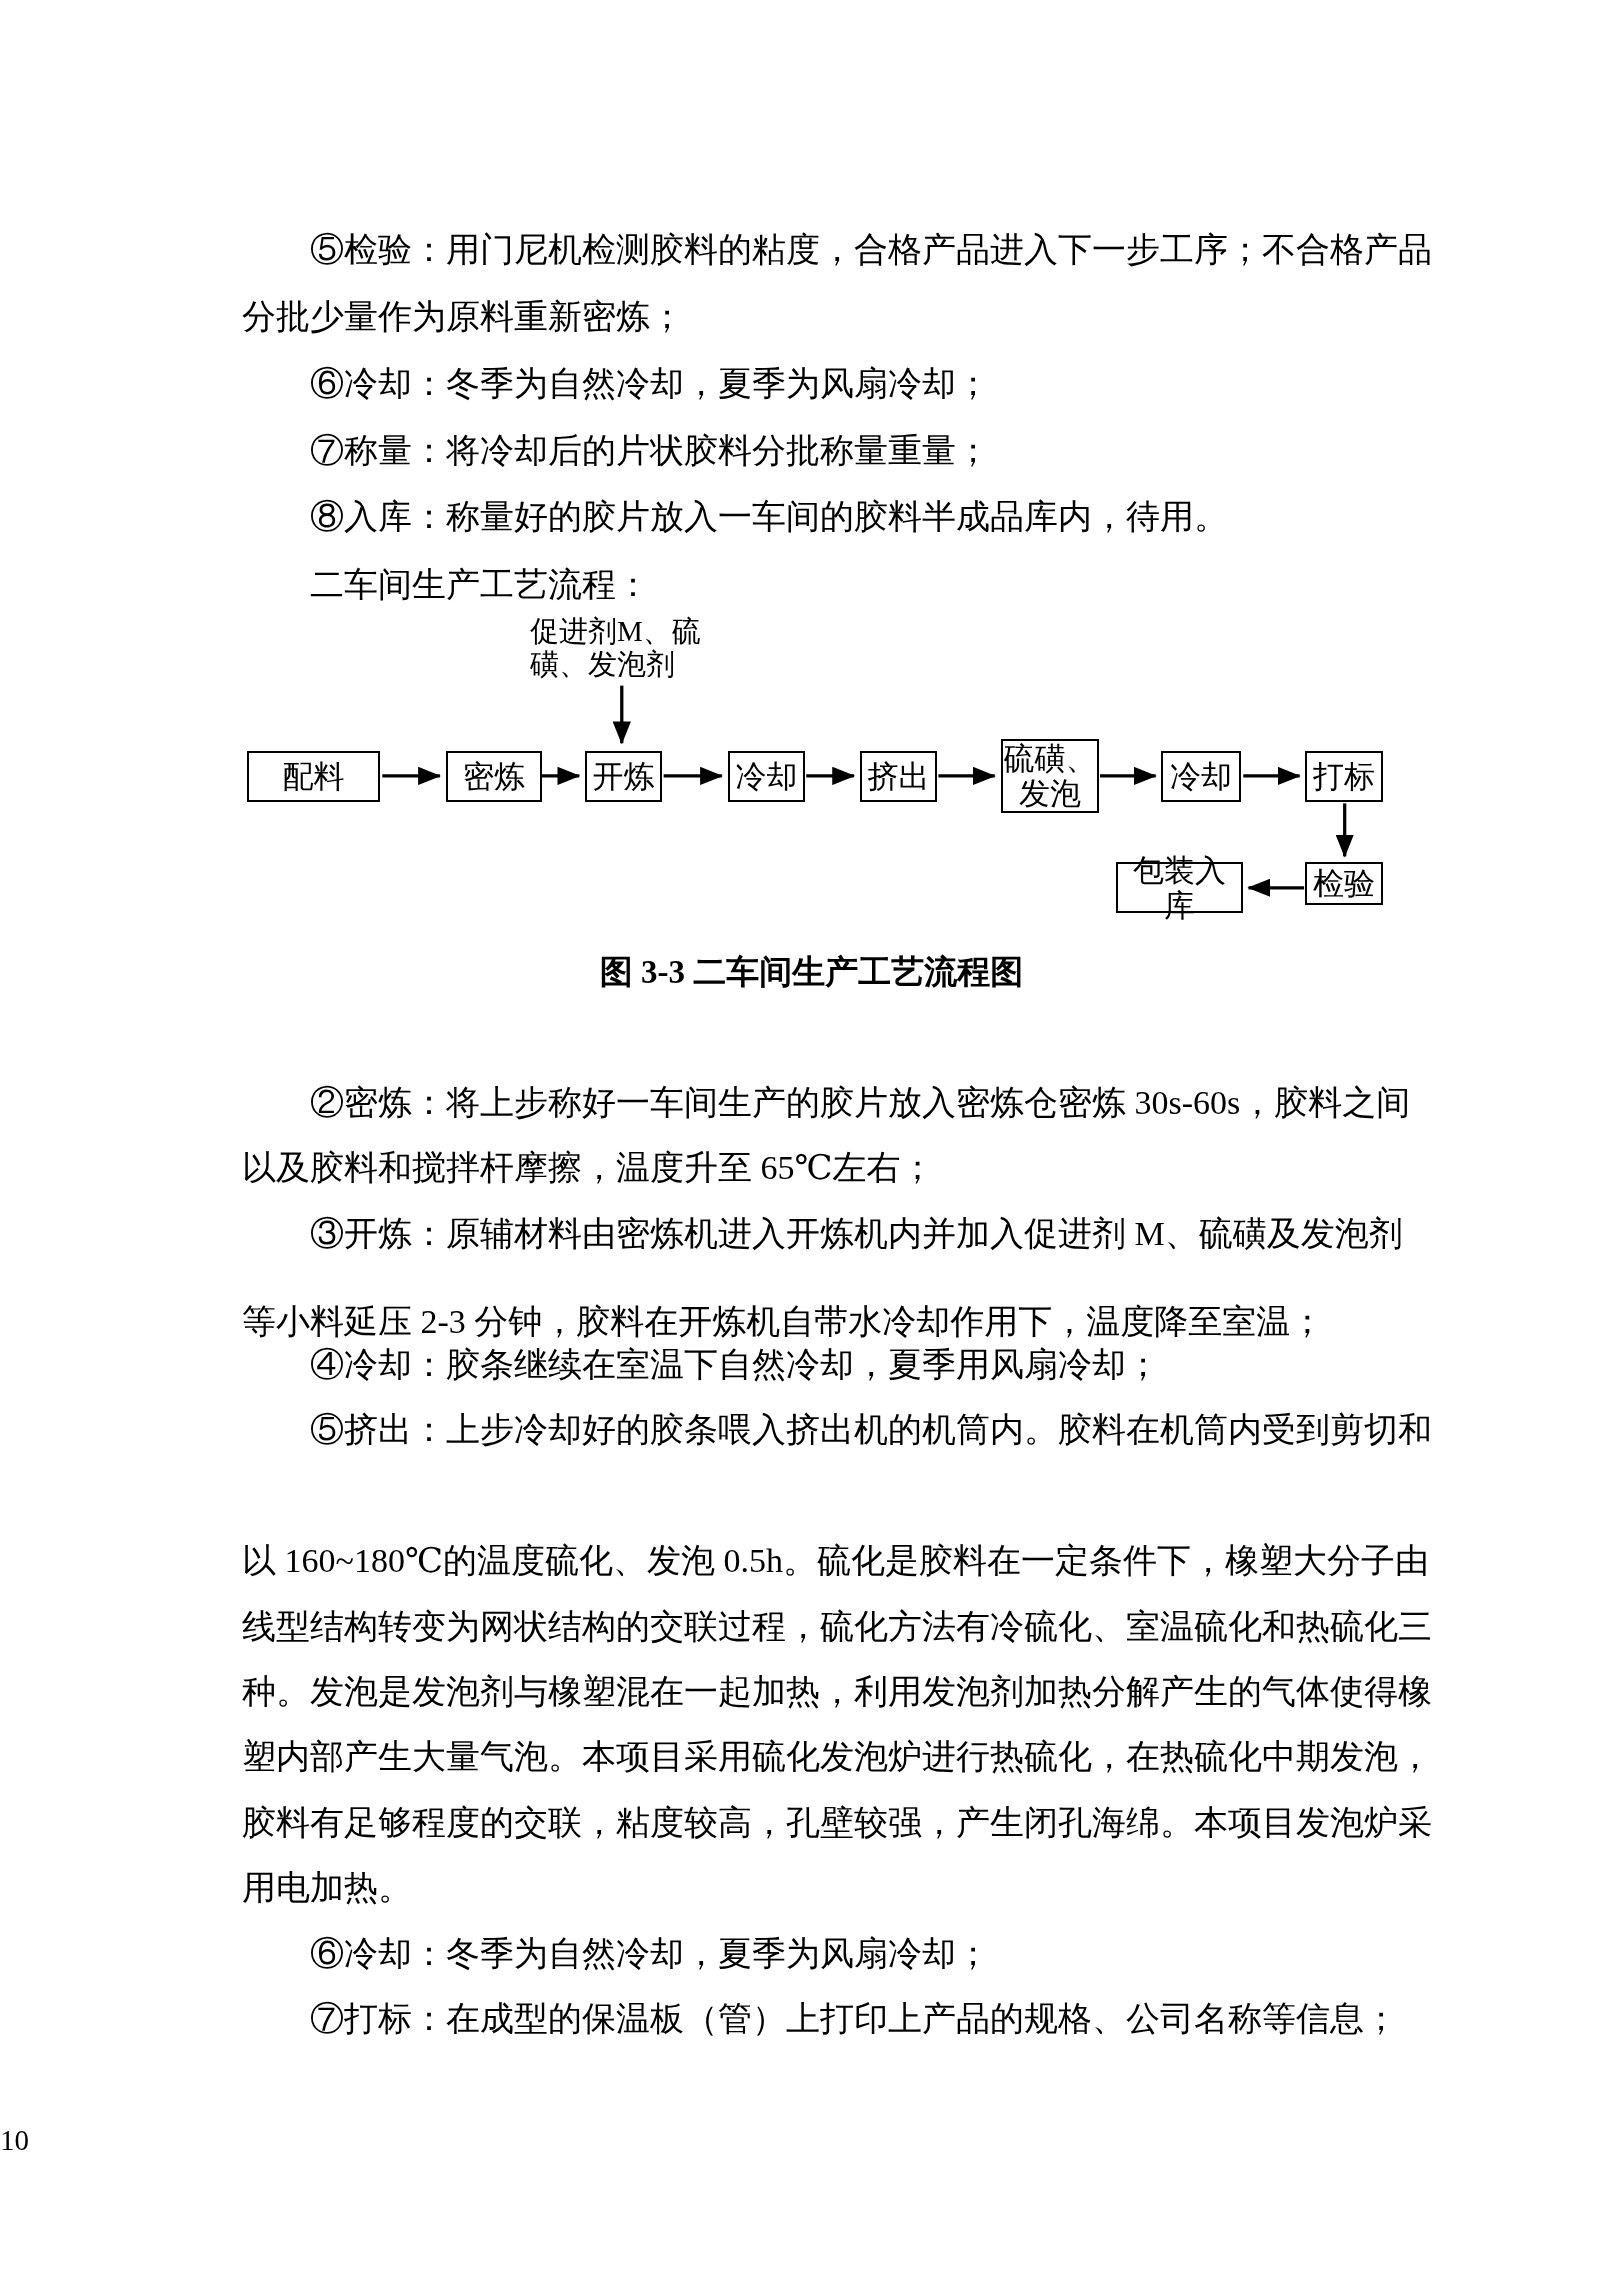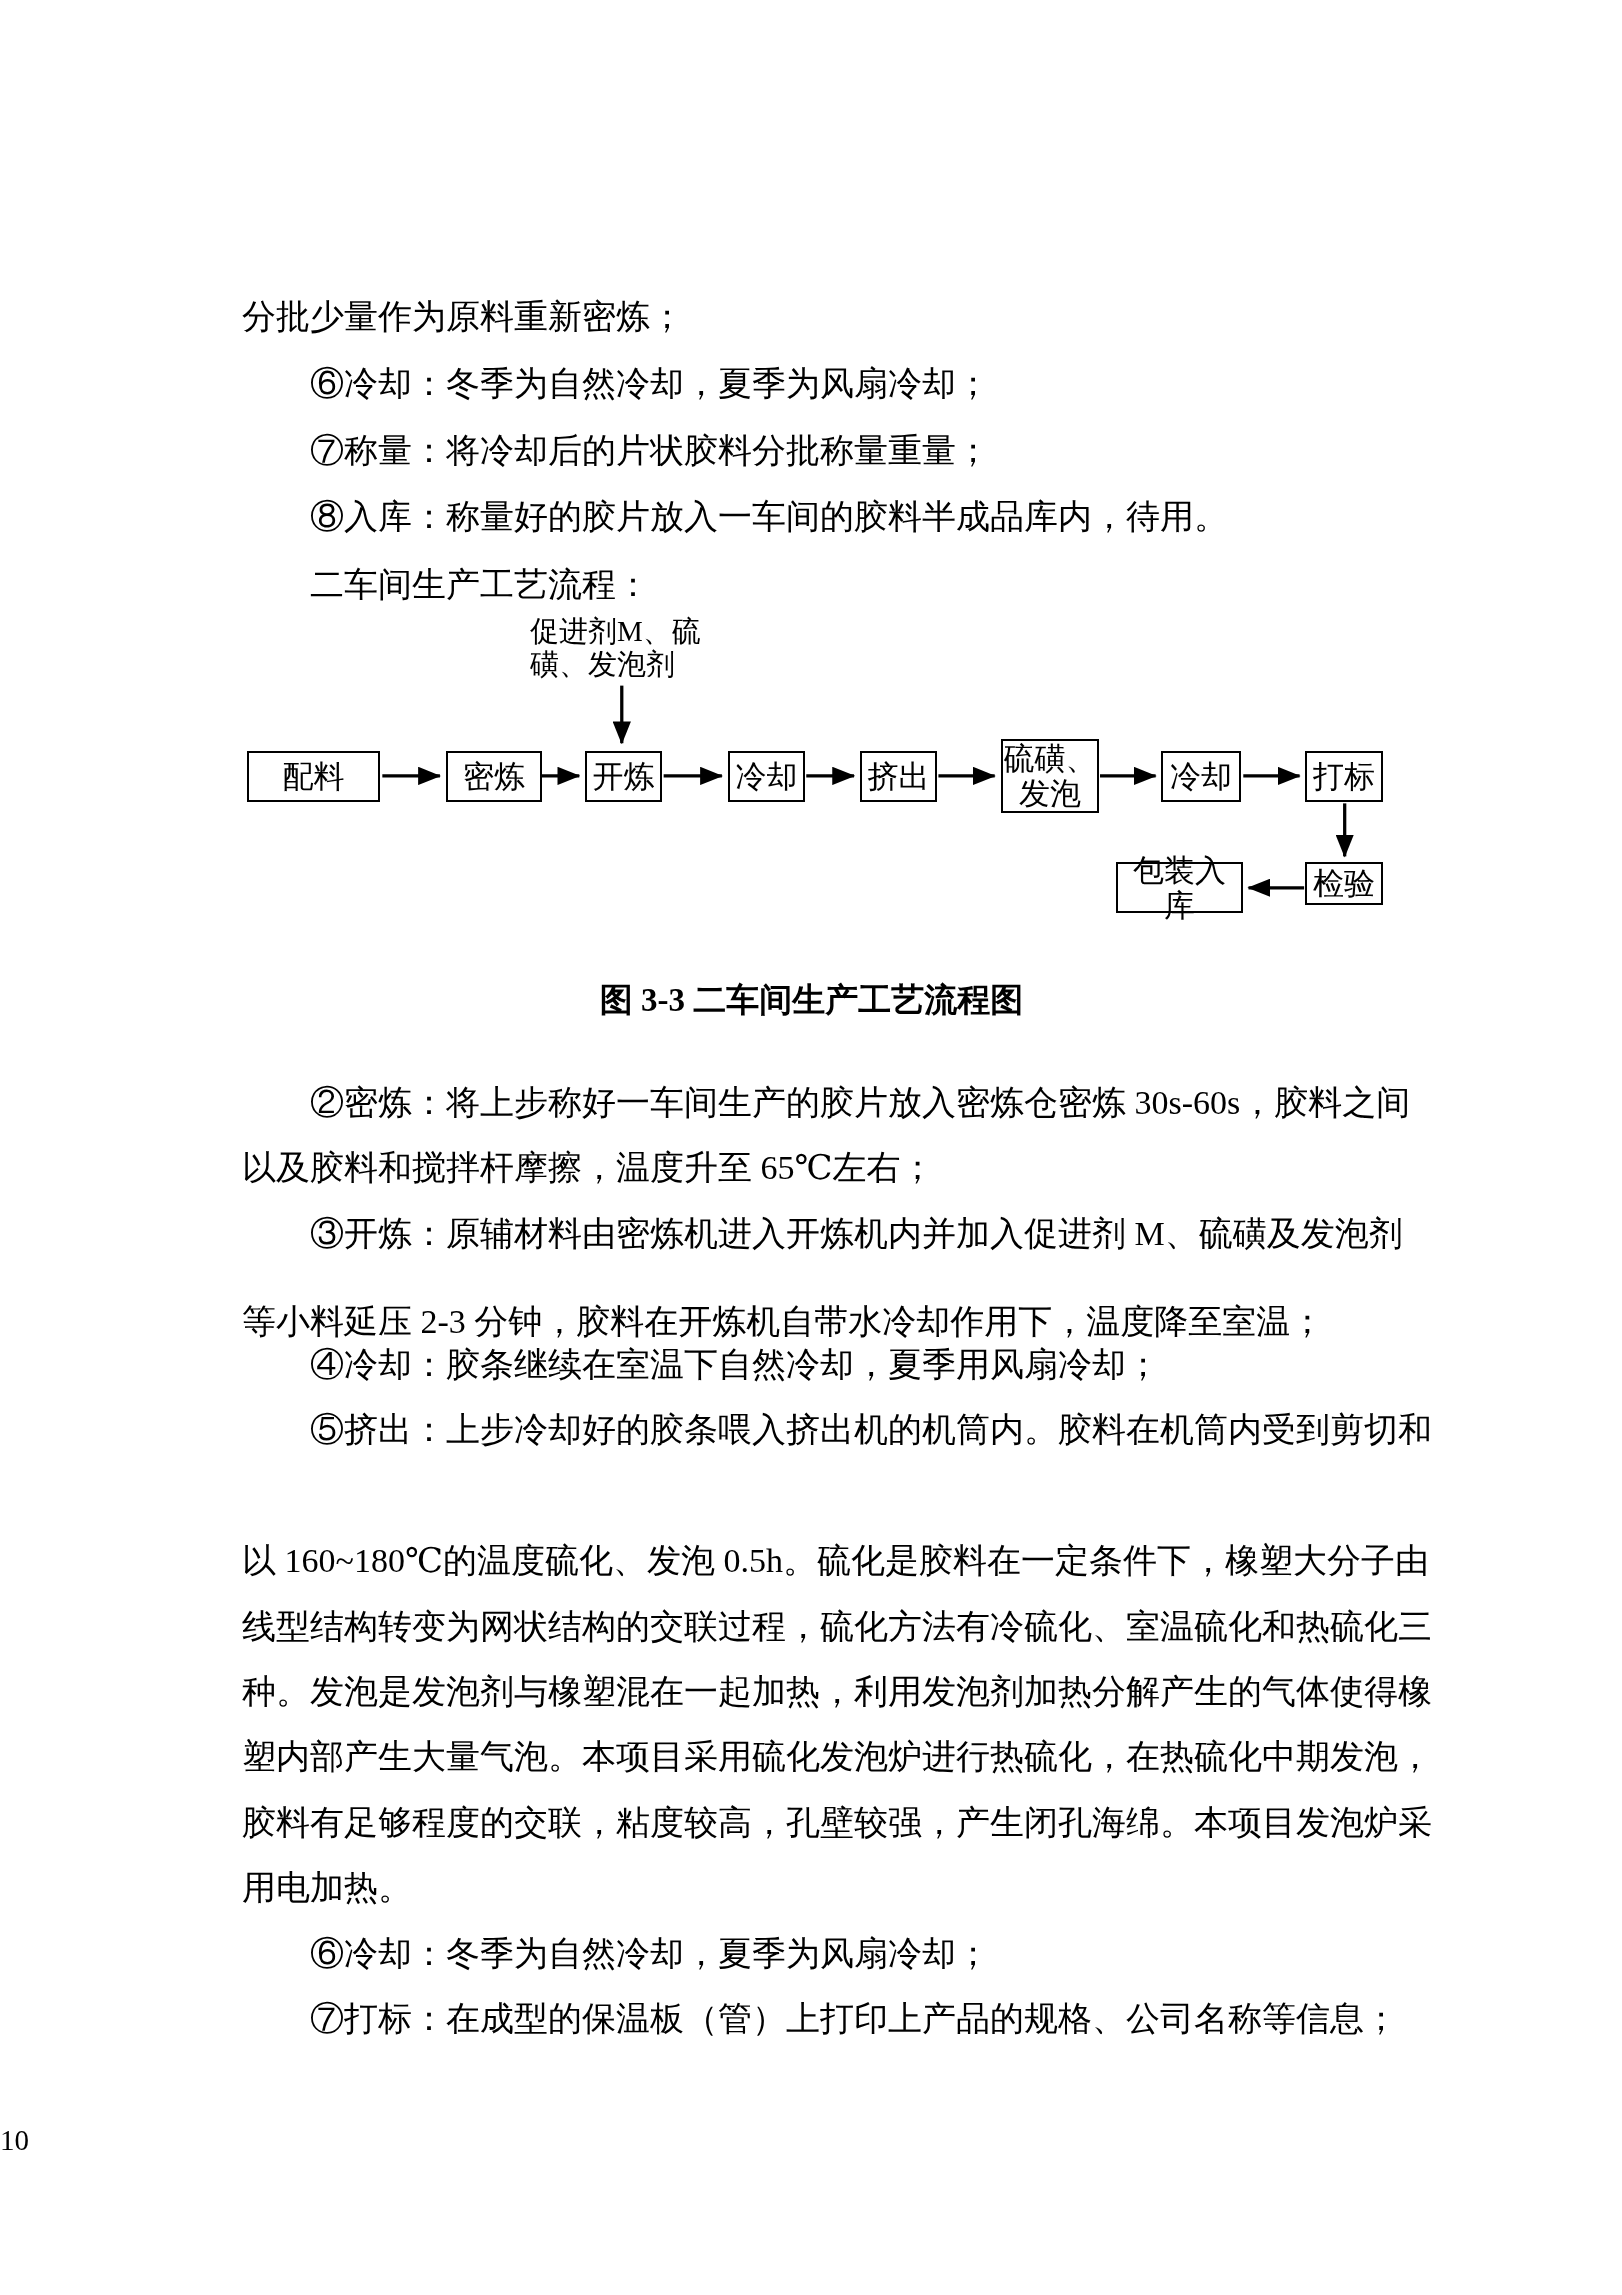--- a/index.html
+++ b/index.html
@@ -2,33 +2,34 @@
 <html style="font-size:10.5px"><head>
 <meta charset="utf-8">
 <style>
   html,body{margin:0;padding:0;background:#ffffff;}
   .page{position:relative;width:1623px;height:2295px;background:#ffffff;
         font-family:"Liberation Serif","DejaVu Serif",serif;color:#000;overflow:hidden;}
   .line{position:absolute;left:242px;width:1171px;font-size:34px;line-height:47px;
         white-space:nowrap;letter-spacing:0;}
   .indent{padding-left:68px;}
   .caption{position:absolute;left:0;width:1623px;text-align:center;font-weight:bold;
-           font-size:33px;line-height:47px;margin-top:28px;}
+           font-size:33px;line-height:47px;}
   .pagenum{position:absolute;left:0;width:1623px;text-align:left;font-size:29px;}
   .fc-box{position:absolute;box-sizing:border-box;border:2.6px solid #000;background:#fff;
           display:flex;align-items:center;justify-content:center;text-align:center;
           font-size:31px;line-height:35px;}
   .fc-note{position:absolute;font-size:29px;line-height:33px;white-space:nowrap;}
   .fc-svg{position:absolute;left:0;top:0;width:1623px;height:2295px;pointer-events:none;}
 </style>
 </head>
 <body>
 
 <div class="page">
 
+  <div class="line indent" style="top:226px">⑤检验：用门尼机检测胶料的粘度，合格产品进入下一步工序；不合格产品</div>
   <div class="line" style="top:293px">分批少量作为原料重新密炼；</div>
   <div class="line indent" style="top:360px">⑥冷却：冬季为自然冷却，夏季为风扇冷却；</div>
   <div class="line indent" style="top:427px">⑦称量：将冷却后的片状胶料分批称量重量；</div>
   <div class="line indent" style="top:493px">⑧入库：称量好的胶片放入一车间的胶料半成品库内，待用。</div>
   <div class="line indent" style="top:561px">二车间生产工艺流程：</div>
 
   <div class="fc-note" style="left:530px;top:615px">促进剂M、硫</div>
   <div class="fc-note" style="left:530px;top:648px">磺、发泡剂</div>
 
   <svg class="fc-svg" viewBox="0 0 2480 3508" xmlns="http://www.w3.org/2000/svg">

